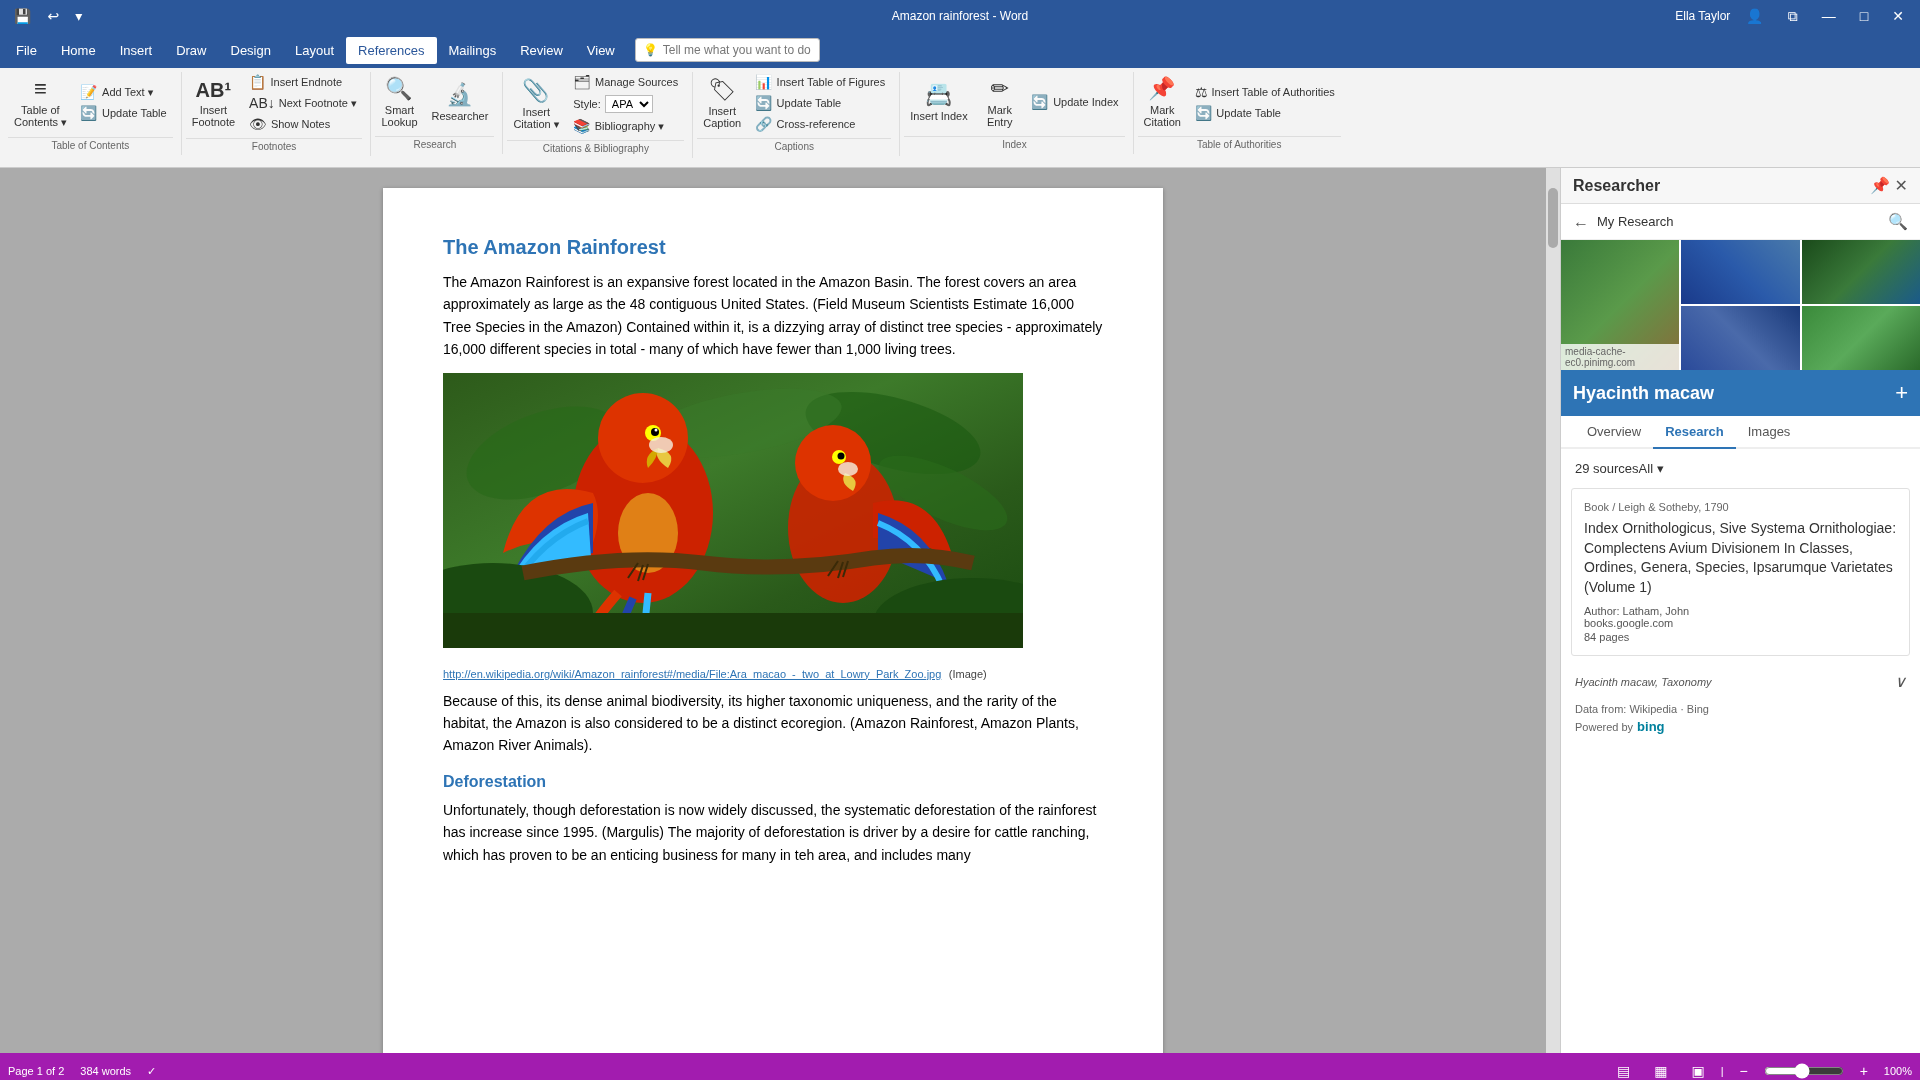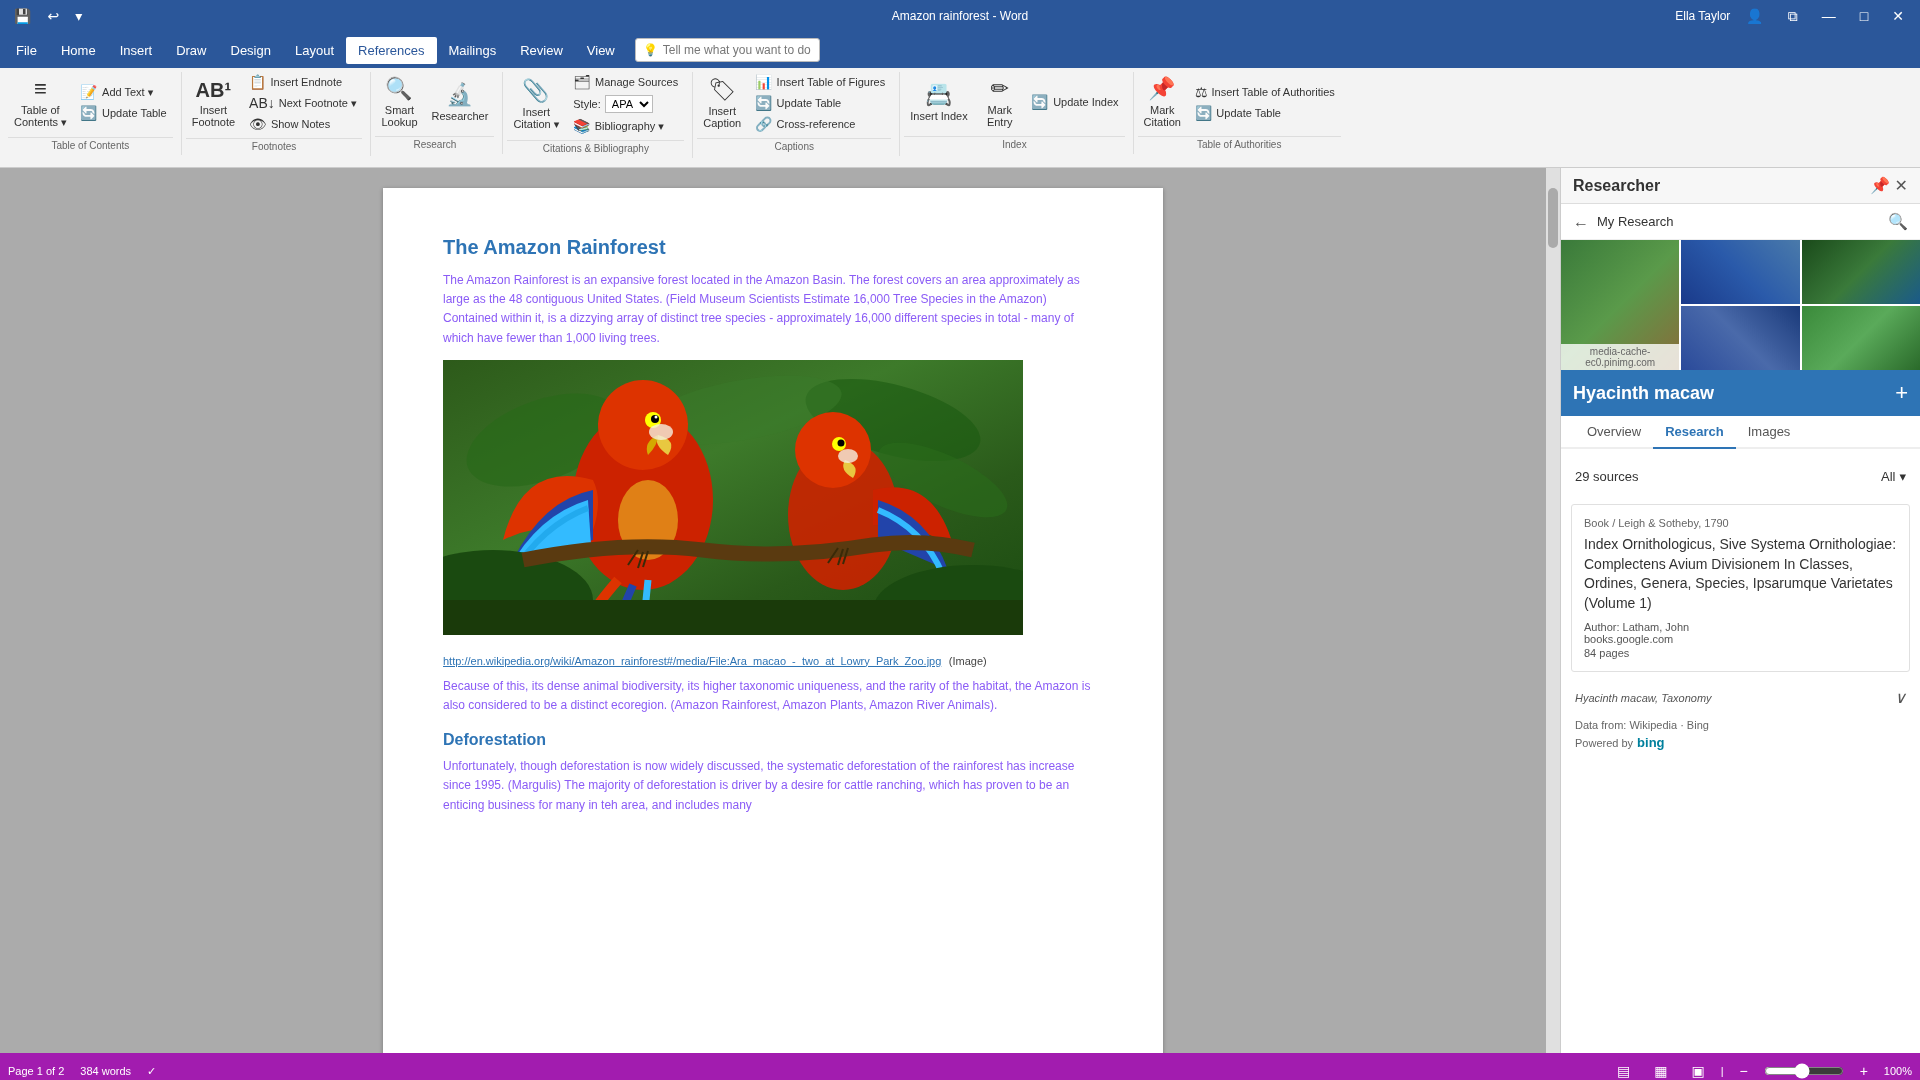--- a/index.html
+++ b/index.html
@@ -137,21 +137,21 @@
     }
     .doc-page {
       background: white;
       margin: 0 auto;
       width: 780px;
       min-height: 900px;
       padding: 48px 60px;
       box-shadow: 0 1px 4px rgba(0,0,0,0.3);
     }
     .doc-title { color: #2e74b5; font-size: 20px; font-weight: 600; margin-bottom: 12px; }
-    .doc-body { font-size: 12px; line-height: 1.6; color: #8b5cf6; margin-bottom: 12px; }
+    .doc-body { font-size: 14px; line-height: 1.6; color: #000000; margin-bottom: 12px; }
     .doc-image-container { margin: 12px 0; }
     .doc-link { color: #2e74b5; font-size: 11px; text-decoration: underline; cursor: pointer; }
     .doc-link-caption { font-size: 11px; color: #444; }
     .doc-subtitle { color: #2e74b5; font-size: 16px; font-weight: 600; margin: 16px 0 8px 0; }
 
     
     #researcher-panel {
       width: 360px;
       background: white;
       border-left: 1px solid #ccc;
@@ -183,21 +183,20 @@
       gap: 2px;
       margin: 0;
     }
     .img-cell {
       overflow: hidden;
       position: relative;
     }
     .img-cell-large {
       grid-row: 1 / 3;
       grid-column: 1;
-      text-align: center;
     }
     .img-placeholder {
       width: 100%;
       height: 100%;
       object-fit: cover;
     }
     .img-macaw-1 { background: linear-gradient(135deg, #3a7a3a, #5a9a4a, #8a6a3a); }
     .img-macaw-2 { background: linear-gradient(45deg, #1a3a8a, #2a5aaa, #4a7aaa); }
     .img-macaw-3 { background: linear-gradient(135deg, #1a4a1a, #3a7a3a, #1a5a8a); }
     .img-macaw-4 { background: linear-gradient(45deg, #2a4a9a, #4a6aaa, #1a3a7a); }
@@ -226,22 +225,22 @@
       cursor: pointer;
       color: #555;
       border-bottom: 2px solid transparent;
       margin-bottom: -2px;
     }
     .tab.active { color: #2e74b5; border-bottom-color: #2e74b5; font-weight: 600; }
 
     .sources-row {
       display: flex;
       align-items: center;
-      justify-content: space-between;
-      padding: 20px 14px;
+      justify-content: flex-start;
+      padding: 12px 14px;
       font-size: 13px;
       color: #333;
     }
     .sources-filter { display: flex; align-items: center; gap: 4px; font-size: 13px; color: #333; cursor: pointer; }
 
     .source-card {
       border: 1px solid #e0e0e0;
       margin: 0 10px 10px 10px;
       border-radius: 3px;
       padding: 12px;

